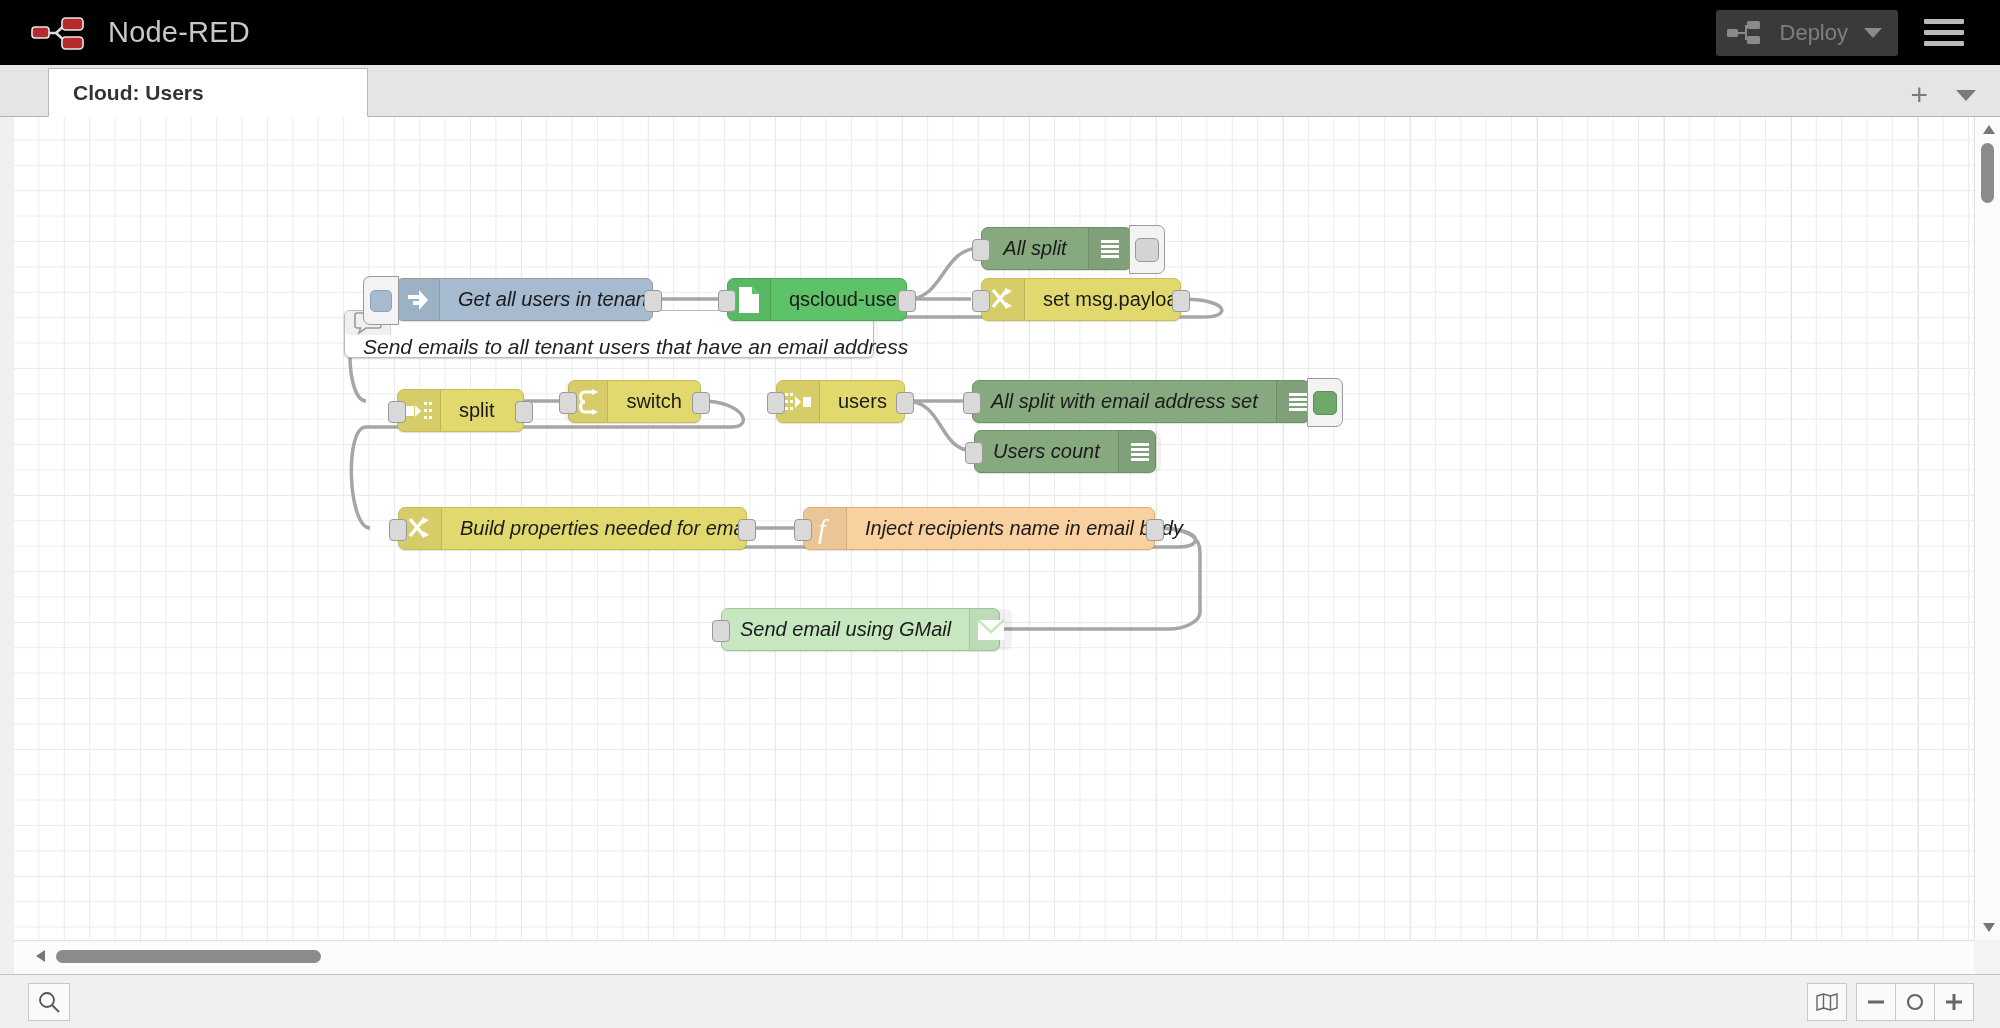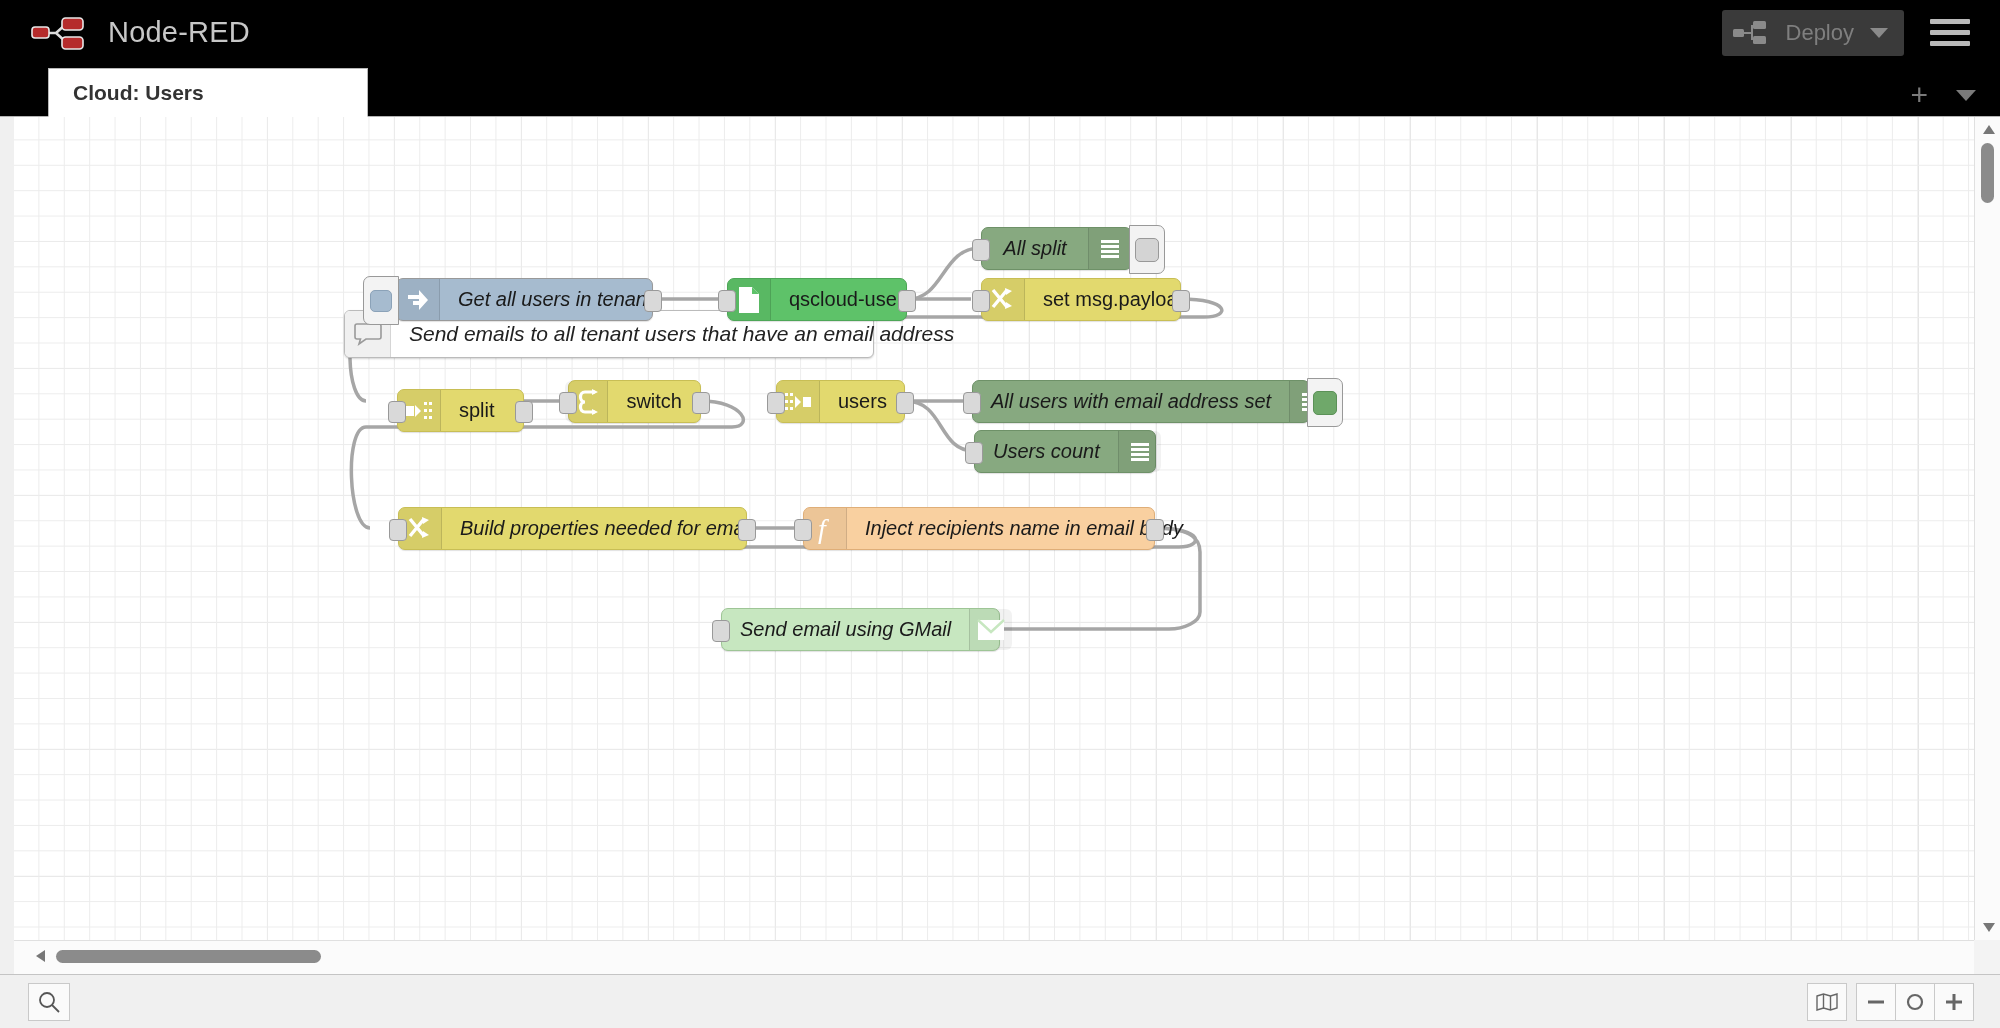--- a/index.html
+++ b/index.html
@@ -14,21 +14,21 @@
     position: absolute; top: 0; left: 0; width: 2000px; height: 65px;
     background: #000; display: flex; align-items: center;
   }
   #logo-wrap { display: flex; align-items: center; padding-left: 30px; }
   #brand-title {
     color: #c7c7c7; font-size: 29px; font-weight: 400;
     margin-left: 16px; letter-spacing: .2px; text-align: center;
   }
   #header-right {
     margin-left: auto; display: flex; align-items: center; height: 100%;
-    padding-right: 14px;
+    padding-right: 20px;
   }
   #deploy-button {
     display: flex; align-items: center; height: 46px;
     background: #3a3a3a; border-radius: 3px; padding: 0 6px 0 10px;
     margin-right: 26px; cursor: default;
   }
   #deploy-label {
     color: #7f7f7f; font-size: 22px; padding: 0 16px 0 14px;
   }
   #deploy-caret {
@@ -36,21 +36,21 @@
     border-right: 9px solid transparent; border-top: 10px solid #8a8a8a;
     margin-right: 10px;
   }
   #hamburger { width: 40px; display: flex; flex-direction: column;
     justify-content: center; gap: 6px; margin-right: 16px; }
   #hamburger span { display: block; height: 5px; background: #b9b9b9; border-radius: 1px; }
 
   
   #tabbar {
     position: absolute; top: 65px; left: 0; width: 2000px; height: 52px;
-    background: #000000; border-bottom: 1px solid #b4b4b4;
+    background: #e5e5e5; border-bottom: 1px solid #b4b4b4;
     display: flex; align-items: flex-end;
   }
   #tab-active {
     margin-left: 48px; height: 49px; min-width: 320px;
     border: 1px solid #b8b8b8; border-bottom: 1px solid #fff;
     background: #fff; display: flex; align-items: center;
     padding: 0 24px; position: relative; top: 1px;
   }
   #tab-active-label { font-size: 21px; font-weight: bold; color: #333; }
   #tabbar-right { margin-left: auto; display: flex; align-items: center;
@@ -106,21 +106,21 @@
   .port.in  { left: -10px; }
   .port.out { right: -10px; }
 
   
   .n-inject   { background: #a6bbcf; }
   .n-cloud    { background: #5ec269; border-color: #4da657; }
   .n-change   { background: #e2d96e; border-color: #c8be55; }
   .n-debug    { background: #87a980; border-color: #6e9168; }
   .n-func     { background: #f9d0a0; border-color: #dfae78; }
   .n-mail     { background: #c7e7c0; border-color: #9ec596; }
-  .n-comment  { background: #ffffff; border-color: #bbb; }
+  .n-comment  { background: #ffffff; border-color: #bbb; flex-direction: column; }
 
   
   .inject-btn {
     position: absolute; left: -34px; top: -3px; width: 36px; height: 49px;
     background: #f3f3f3; border: 1px solid #999; border-radius: 7px 0 0 7px;
     display: flex; align-items: center; justify-content: center;
   }
   .inject-btn i {
     display: block; width: 22px; height: 22px; background: #a6bbcf;
     border: 1px solid #8ba2b8; border-radius: 5px;
@@ -351,21 +351,21 @@
           <path d="M10 5 l6 6 l-6 6 z" fill="#fff"></path>
           <rect x="18" y="6" width="8" height="10" fill="#fff"></rect>
         </svg>
       </div>
       <div class="node-label">users</div>
       <div class="port out"></div>
     </div>
 
     <div class="node n-debug" style="left:958px; top:263px; width:338px;">
       <div class="port in"></div>
-      <div class="node-label italic center">All users with email address set</div>
+      <div class="node-label italic center">All split with email address set</div>
       <div class="icon-box right">
         <svg width="24" height="24" viewBox="0 0 24 24">
           <g fill="#fff">
               <rect x="3" y="3" width="18" height="3"></rect>
               <rect x="3" y="8" width="18" height="3"></rect>
           <rect x="3" y="13" width="18" height="3"></rect>
               <rect x="3" y="18" width="18" height="3"></rect>
             </g>
         </svg>
       </div>

